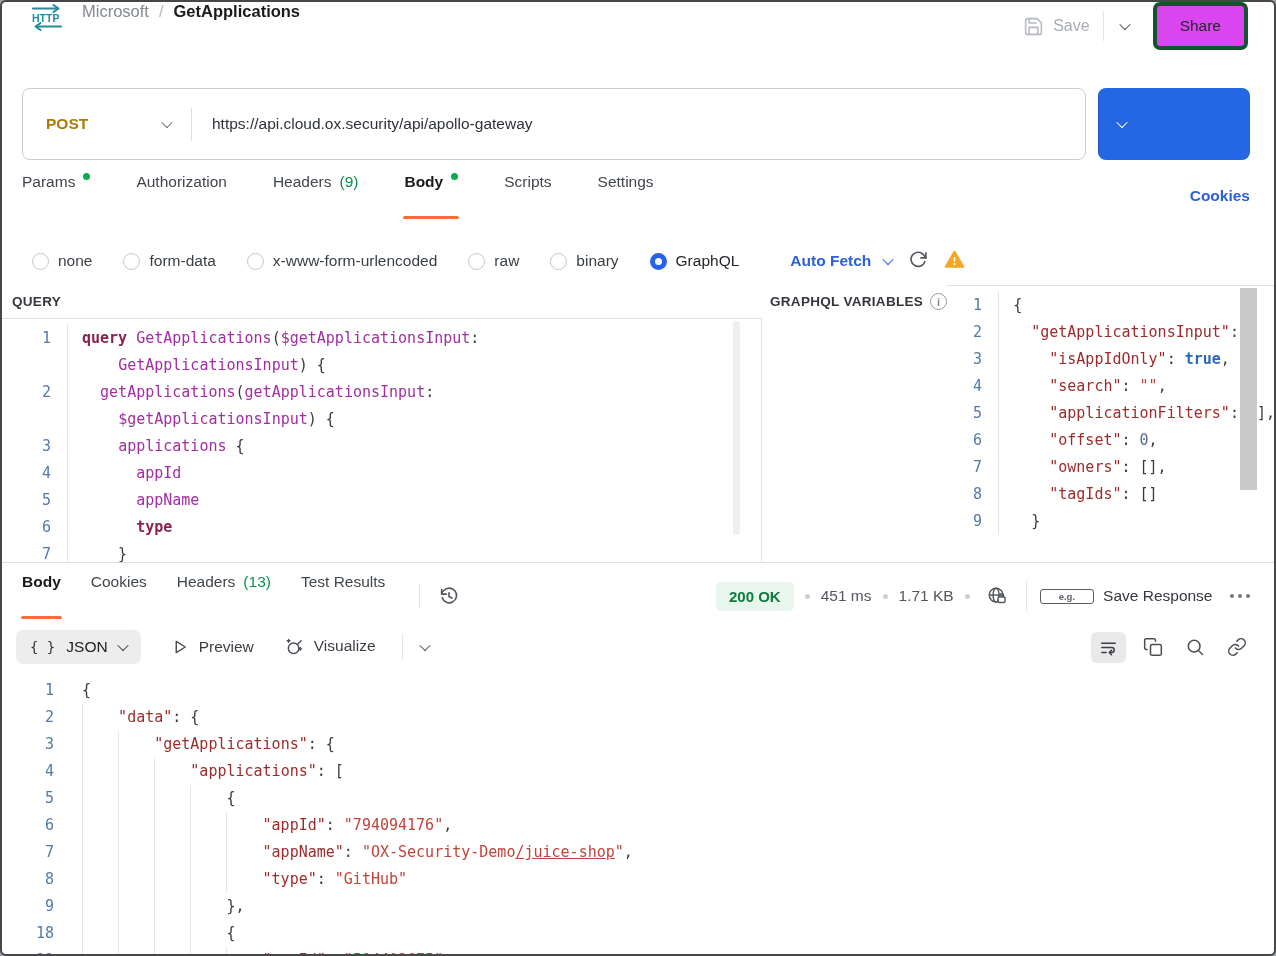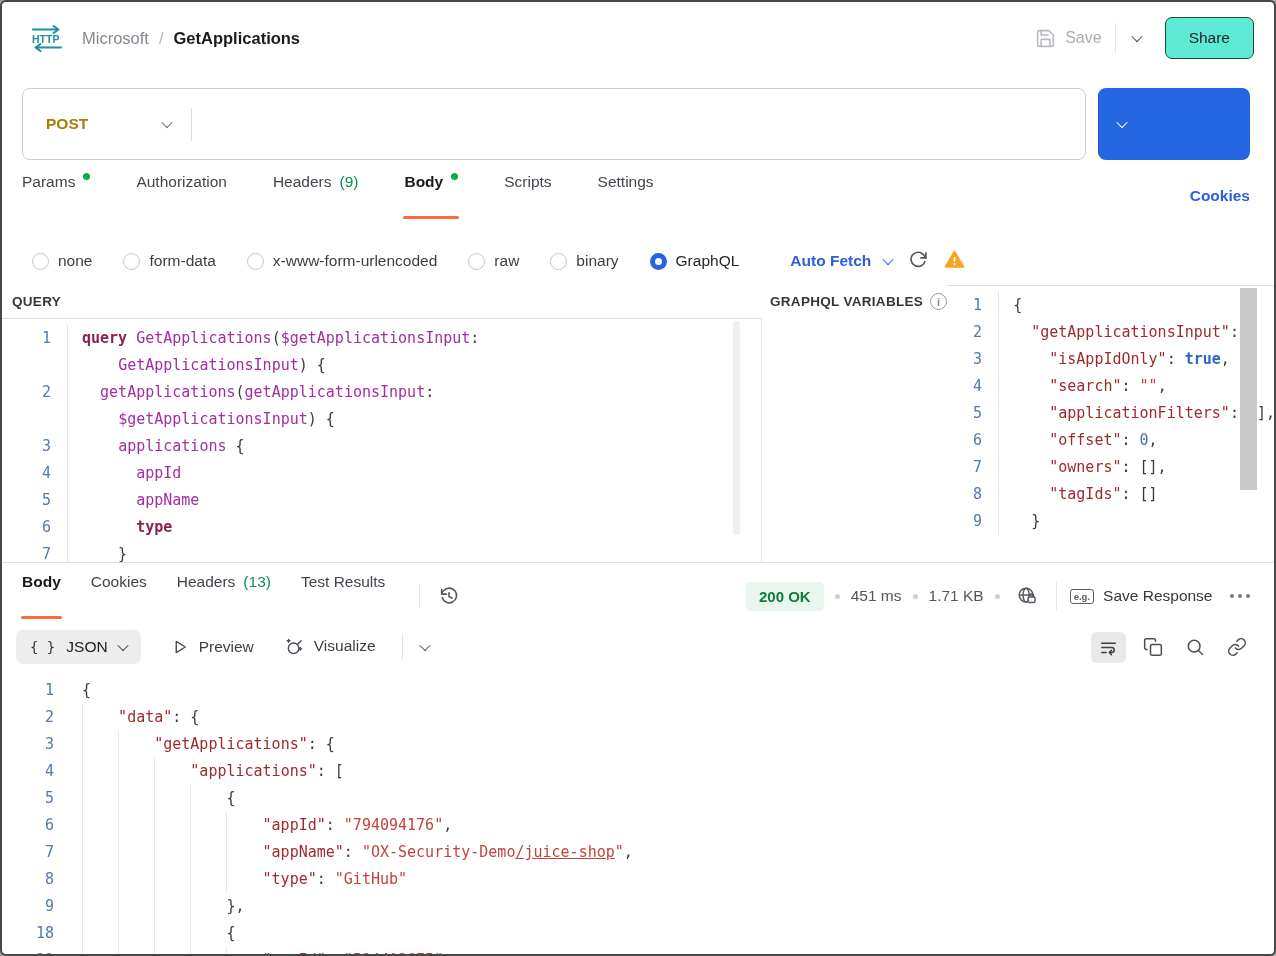--- a/index.html
+++ b/index.html
@@ -1,31 +1,31 @@
 <!DOCTYPE html>
 <html><head>
 <meta charset="utf-8">
 <style>
   *{box-sizing:border-box;margin:0;padding:0}
   html,body{background:#9aa0a6}
   body{width:1276px;height:956px;font-family:"Liberation Sans",sans-serif;-webkit-font-smoothing:antialiased}
   .window{width:1276px;height:956px;background:#fff;border:2px solid #474747;border-radius:6px;overflow:hidden}
 
   
-  .header{height:72px;display:flex;align-items:center;padding:0 20px 0 26px}
+  .header{height:72px;display:flex;align-items:flex-start;padding:0 26px 0 26px}
   .crumb{display:flex;align-items:center;margin-left:16px;font-size:16.5px}
   .crumb-collection{color:#84888e}
   .crumb-sep{color:#b8b8b8;margin:0 10px}
   .crumb-name{color:#191b1d;font-weight:700}
   .hdr-right{margin-left:auto;display:flex;align-items:center}
   .save-btn{display:flex;align-items:center;gap:9px;color:#a9adb3;font-size:16px;cursor:default}
   .vdiv{width:1px;height:30px;background:#e5e5e5;margin:0 13px}
   .chev{display:inline-block;width:8px;height:8px;border-right:1.8px solid currentColor;border-bottom:1.8px solid currentColor;transform:rotate(45deg) translate(-1px,-1px)}
   .hdr-caret{color:#4c5056;margin:0 4px}
-  .share-btn{margin-left:20px;padding:11px 23px;border:1px solid #14532d;border-radius:7px;font-size:15.5px;color:#24262a;background:#5eead4}
+  .share-btn{margin-left:20px;padding:11px 23px;border:4px solid #14532d;border-radius:7px;font-size:15.5px;color:#24262a;background:#d946ef}
 
   
   .url-row{display:flex;margin:14px 24px 0 20px;gap:12px;height:72px}
   .url-box{flex:1;border:1px solid #cccccc;border-radius:8px;display:flex;align-items:center;background:#fff}
   .method{display:flex;align-items:center;padding:0 20px 0 23px;width:168px;justify-content:space-between}
   .method-label{font-size:15.5px;font-weight:700;color:#ad7a03}
   .method-caret{color:#6b6f75}
   .url-sep{width:1px;height:33px;background:#ddd}
   .url-text{padding-left:20px;font-size:15.5px;color:#2e3237}
   .send-btn{width:152px;border-radius:8px;background:#2566e3;display:flex;color:#fff;overflow:hidden}
@@ -79,21 +79,21 @@
   .q-scroll{position:absolute;right:21px;top:2px;width:7px;height:214px;background:#efefef;border-radius:4px}
 
   
   .resp-tabs{display:flex;align-items:center;height:46px;margin:10px 24px 0 20px;font-size:15.5px;color:#41464d}
   .resp-tabs .tab{margin-right:30px}
   .rt-div{width:1px;height:24px;background:#e3e3e3;margin:0 18px 0 4px}
   .status-cluster{margin-left:auto;display:flex;align-items:center;gap:11px}
   .pill{background:#e8f6ee;color:#0f7b3e;font-weight:700;font-size:15px;padding:6px 13px;border-radius:5px}
   .sep-dot{width:5px;height:5px;border-radius:50%;background:#cfcfcf}
   .meta{color:#53565c;font-size:15.5px}
-  .eg-box{border:1.6px solid #5a5e64;border-radius:3px;padding:1px 3px;font-size:9.5px;font-weight:700;color:#5a5e64}
+  .eg-box{border:1.6px solid #5a5e64;border-radius:3px;padding:1px 18px;font-size:9.5px;font-weight:700;color:#5a5e64}
   .save-resp{display:flex;align-items:center;gap:9px;color:#34373c;font-size:15.5px}
   .more-dots{display:flex;gap:3.5px;margin-left:6px}
   .more-dots span{width:4.5px;height:4.5px;border-radius:50%;background:#75797f}
 
   
   .resp-toolbar{display:flex;align-items:center;margin:8px 22px 0 14px;height:40px}
   .json-chip{display:flex;align-items:center;gap:11px;background:#ededee;border-radius:7px;padding:8px 14px;font-size:15.5px;color:#202226}
   .braces{font-family:"DejaVu Sans Mono",monospace;font-size:14px;color:#33363a}
   .chip-caret{color:#43464b}
   .tb-item{display:flex;align-items:flex-start;gap:10px;margin-left:30px;color:#3b3f45;font-size:15.5px}
@@ -138,20 +138,21 @@
     </div>
   </div>
 
   <div class="url-row">
     <div class="url-box">
       <div class="method">
         <span class="method-label">POST</span>
         <span class="chev method-caret"></span>
       </div>
       <div class="url-sep"></div>
+      <div class="url-text">https://api.cloud.ox.security/api/apollo-gateway</div>
     </div>
     <div class="send-btn">
       <div class="send-sep"></div>
       <div class="send-caret">
           <span class="chev"></span>
         </div>
     </div>
   </div>
 
   <div class="tabs-row">

